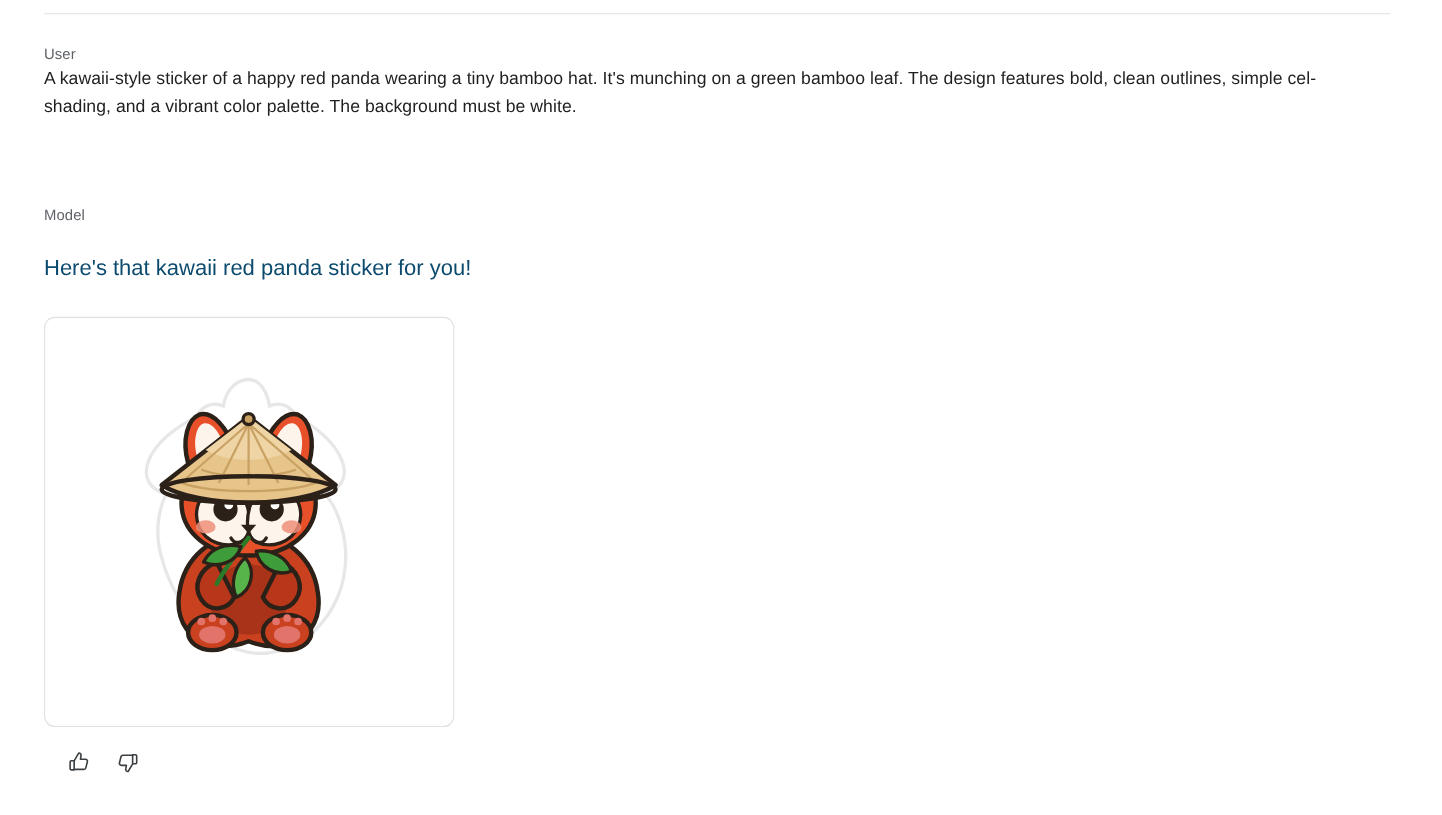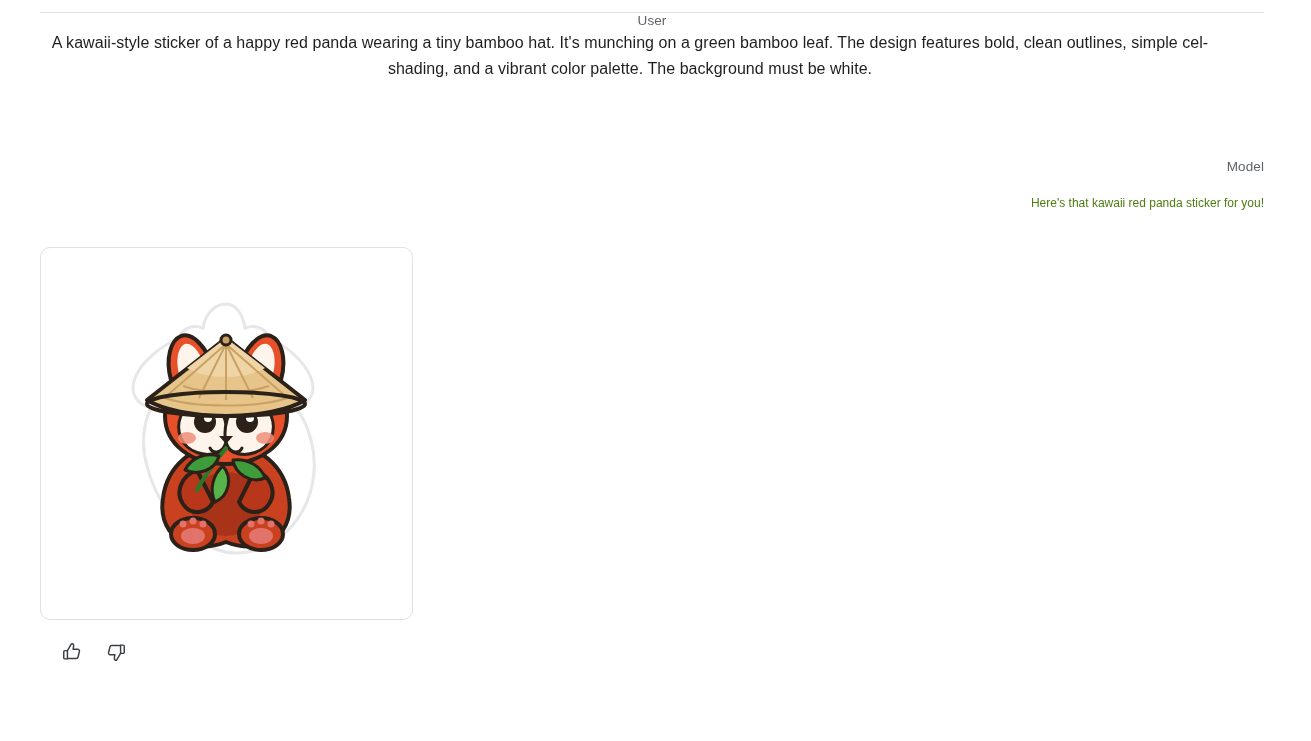--- a/index.html
+++ b/index.html
@@ -35,38 +35,37 @@
     left: 40px;
     width: 1224px;
   }
   .turn-role {
     font-size: 13.5px;
     line-height: 18px;
     color: #5f6368;
     letter-spacing: 0.1px;
   }
   .user-turn {
-    text-align: center;
+    padding-top: 29px;
   }
   .user-text {
     font-size: 16px;
     line-height: 26px;
     color: #1f1f1f;
     max-width: 1180px;
     letter-spacing: 0.05px;
   }
   .model-turn {
     padding-top: 76px;
-    text-align: right;
   }
   .model-text {
-    margin-top: 15px;
-    font-size: 12px;
+    margin-top: 27px;
+    font-size: 20px;
     line-height: 24px;
-    color: #4d7c0f;
+    color: #0c4a6e;
   }
   .image-card {
     margin-top: 32px;
     width: 373px;
     height: 373px;
     border: 1px solid #dfe1e5;
     border-radius: 10px;
     background: #ffffff;
     box-sizing: border-box;
     display: flex;

